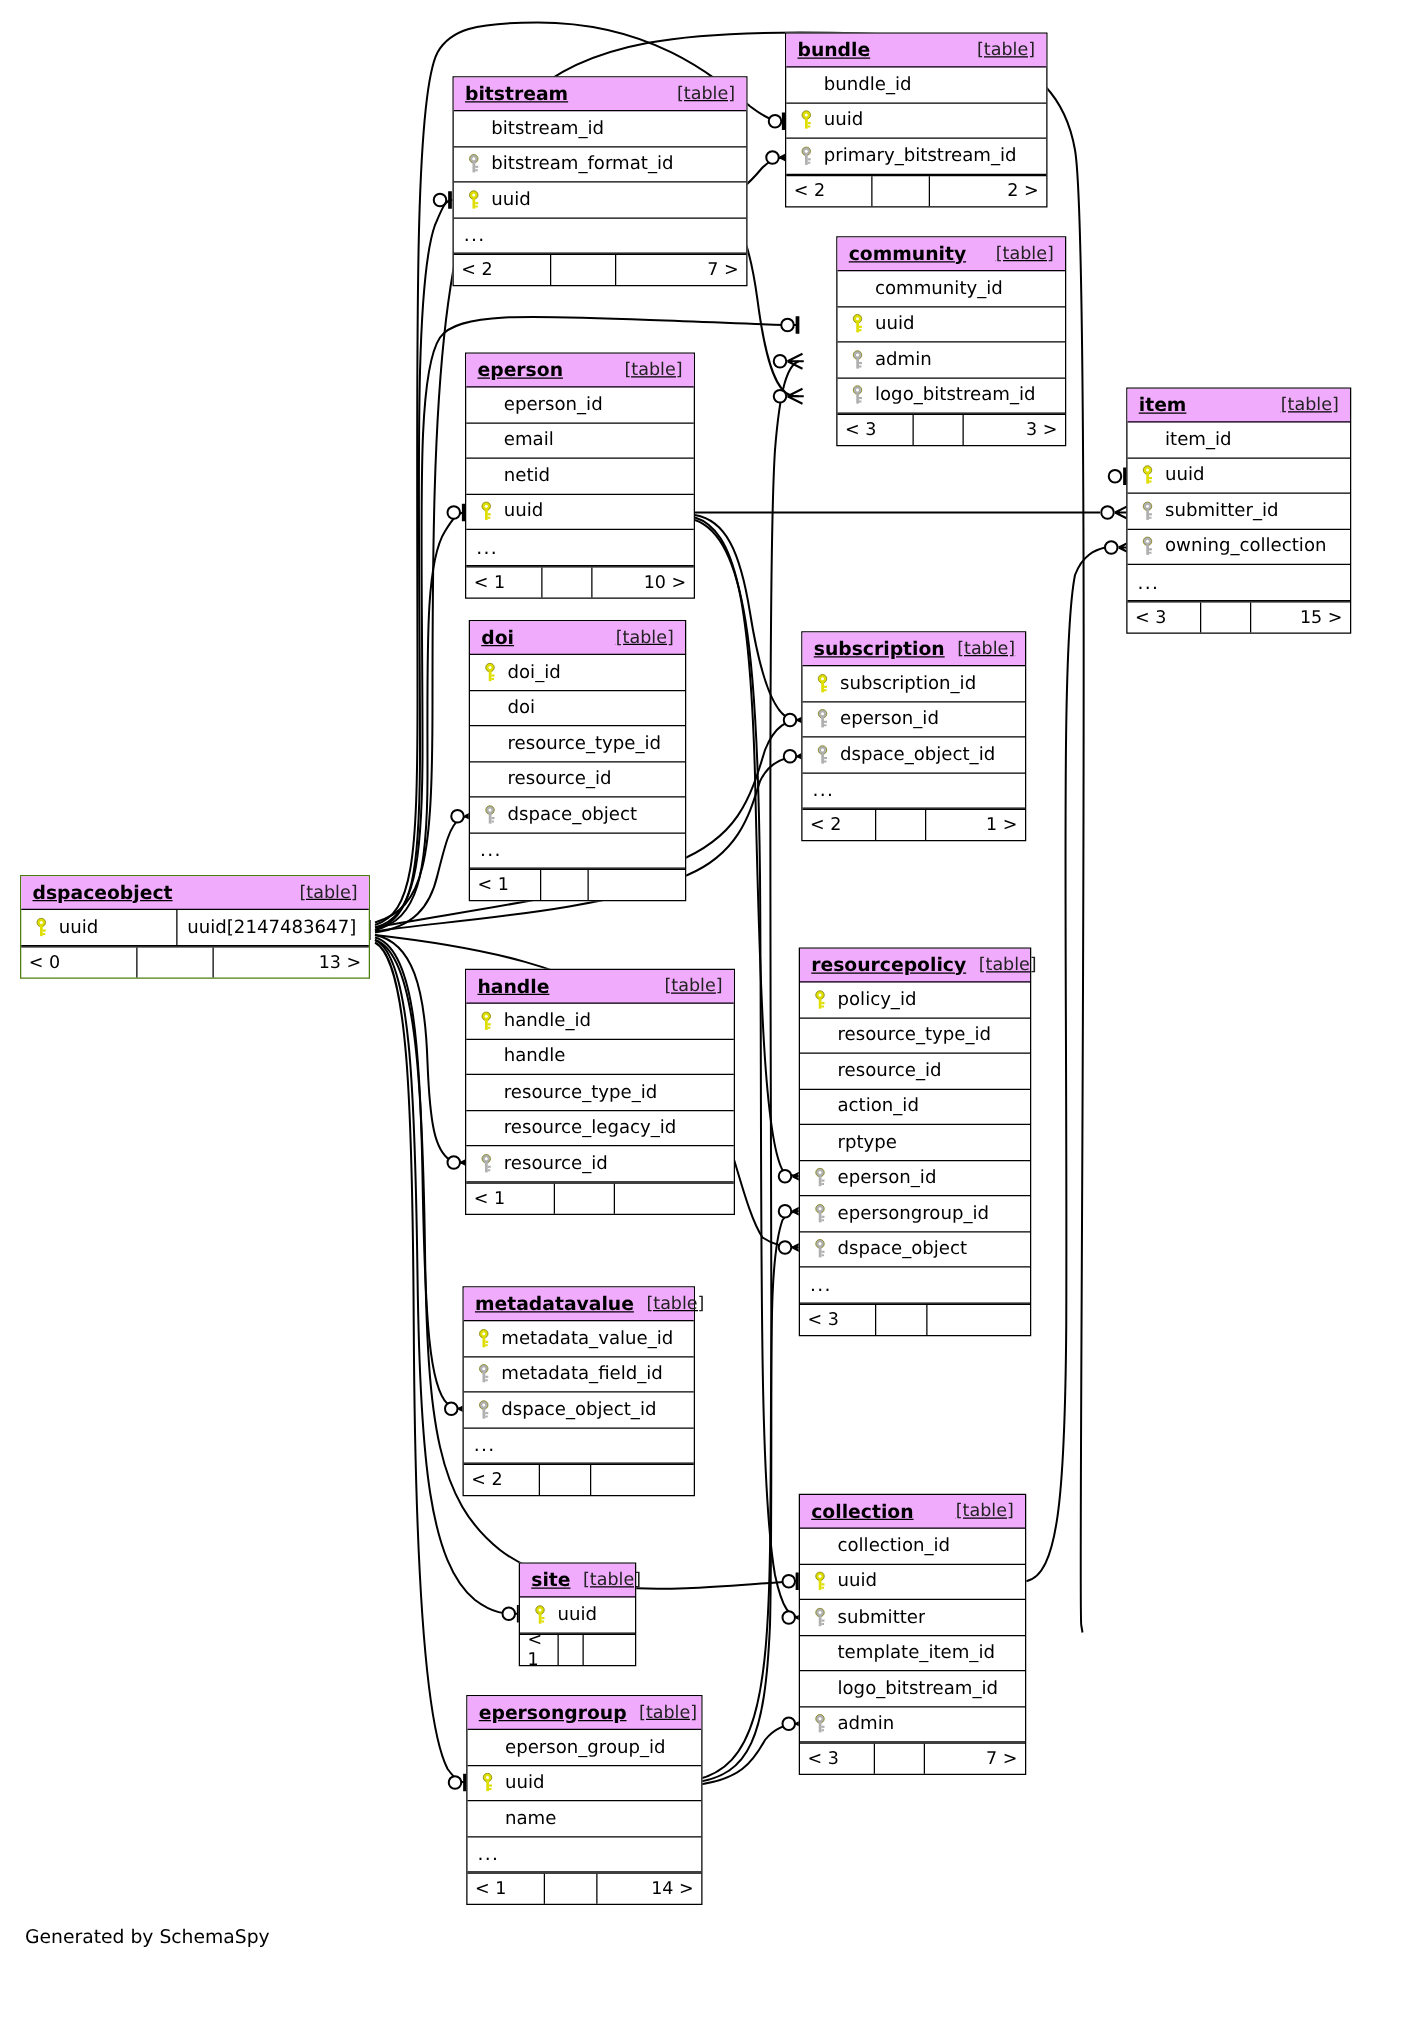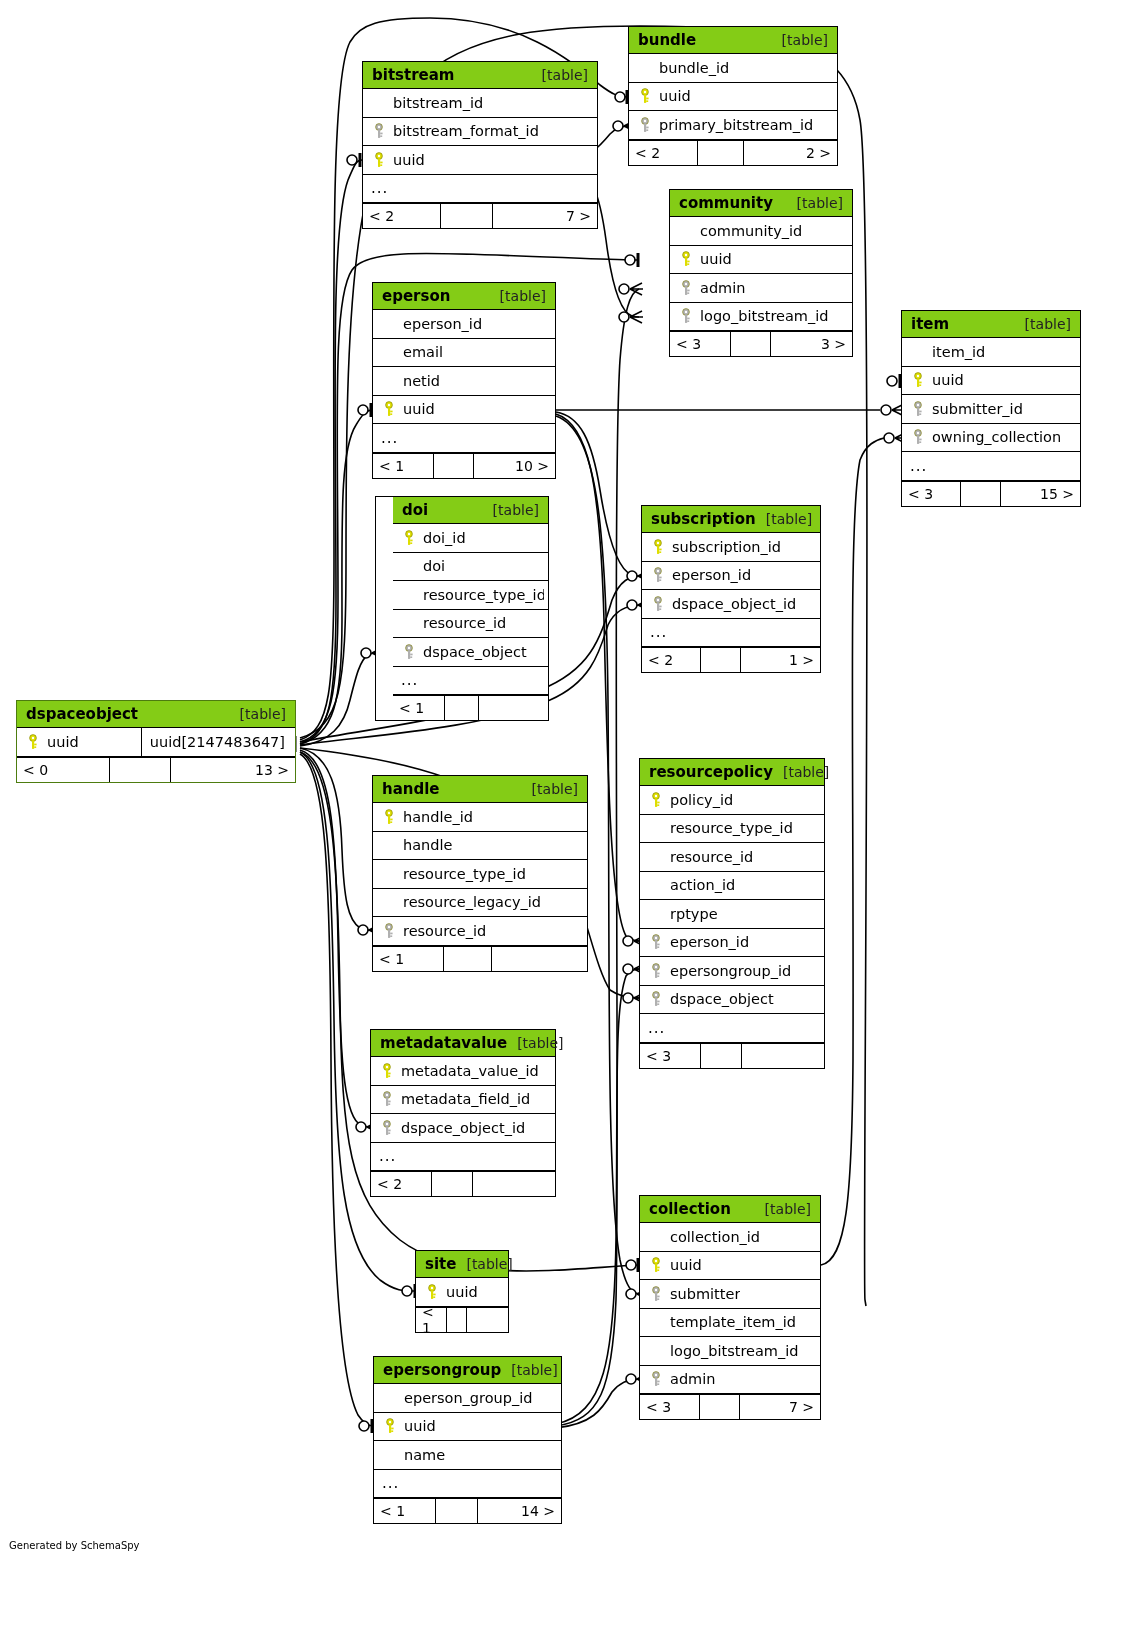--- a/index.html
+++ b/index.html
@@ -34,30 +34,31 @@
     border: 1px solid #000000;
     background: #ffffff;
     box-sizing: border-box;
     font-size: 14.5px;
     color: #000000;
   }
   .table-box.focal {
     border: 1px solid #4d7c0f;
   }
   .tbl-header {
-    background: #84cc16;
+    background: #f0abfc;
     border-bottom: 1px solid #000000;
     height: 27px;
     line-height: 27px;
     padding: 0 9px;
     display: flex;
     align-items: center;
     justify-content: space-between;
     box-sizing: border-box;
     white-space: nowrap;
+    text-decoration: underline;
   }
   .tbl-name {
     font-weight: bold;
     font-size: 15px;
   }
   .tbl-tag {
     font-size: 14px;
     color: #222;
     padding-left: 10px;
   }
@@ -118,23 +119,23 @@
     overflow: hidden;
   }
   .tbl-footer > div:last-child {
     border-right: none;
   }
   .f-left { justify-content: flex-start; }
   .f-mid  { justify-content: center; }
   .f-right{ justify-content: flex-end; }
   .credit {
     position: absolute;
-    left: 9px;
+    left: 20px;
     top: 1540px;
-    font-size: 10px;
+    font-size: 15px;
     color: #000;
     text-align: center;
   }
   svg.keyicon { display: block; }
 </style>
 </head>
 <body>
 
 <div id="canvas">
 
@@ -457,21 +458,21 @@
           </span>
           <span class="col-label">owning_collection</span>
         </div>
         <div class="tbl-row ellipsis-row">...</div>
         <div class="tbl-footer">
           <div class="f-left" style="width:33.4%">&lt; 3</div>
           <div class="f-mid" style="width:22%"></div>
           <div class="f-right" style="width:44.6%">15 &gt;</div>
         </div>
       </div>
-      <div class="table-box" style="left: 375px; top: 496px; width: 174px; padding-left: 17px;">
+      <div class="table-box" style="left: 375px; top: 496px; width: 174px;">
         <div class="tbl-header">
           <span class="tbl-name">doi</span>
           <span class="tbl-tag">[table]</span>
         </div>
         <div class="tbl-row">
           <span class="keyslot">
             <svg class="keyicon" width="12" height="16" viewBox="0 0 12 16" xmlns="http://www.w3.org/2000/svg">
               <circle cx="6" cy="4" r="3.4" fill="#dede00" stroke="#7a7a00" stroke-width="0.6"></circle>
               <circle cx="6" cy="4" r="1.2" fill="#ffffff"></circle>
               <rect x="5" y="6.5" width="2.2" height="8.4" fill="#dede00"></rect>

